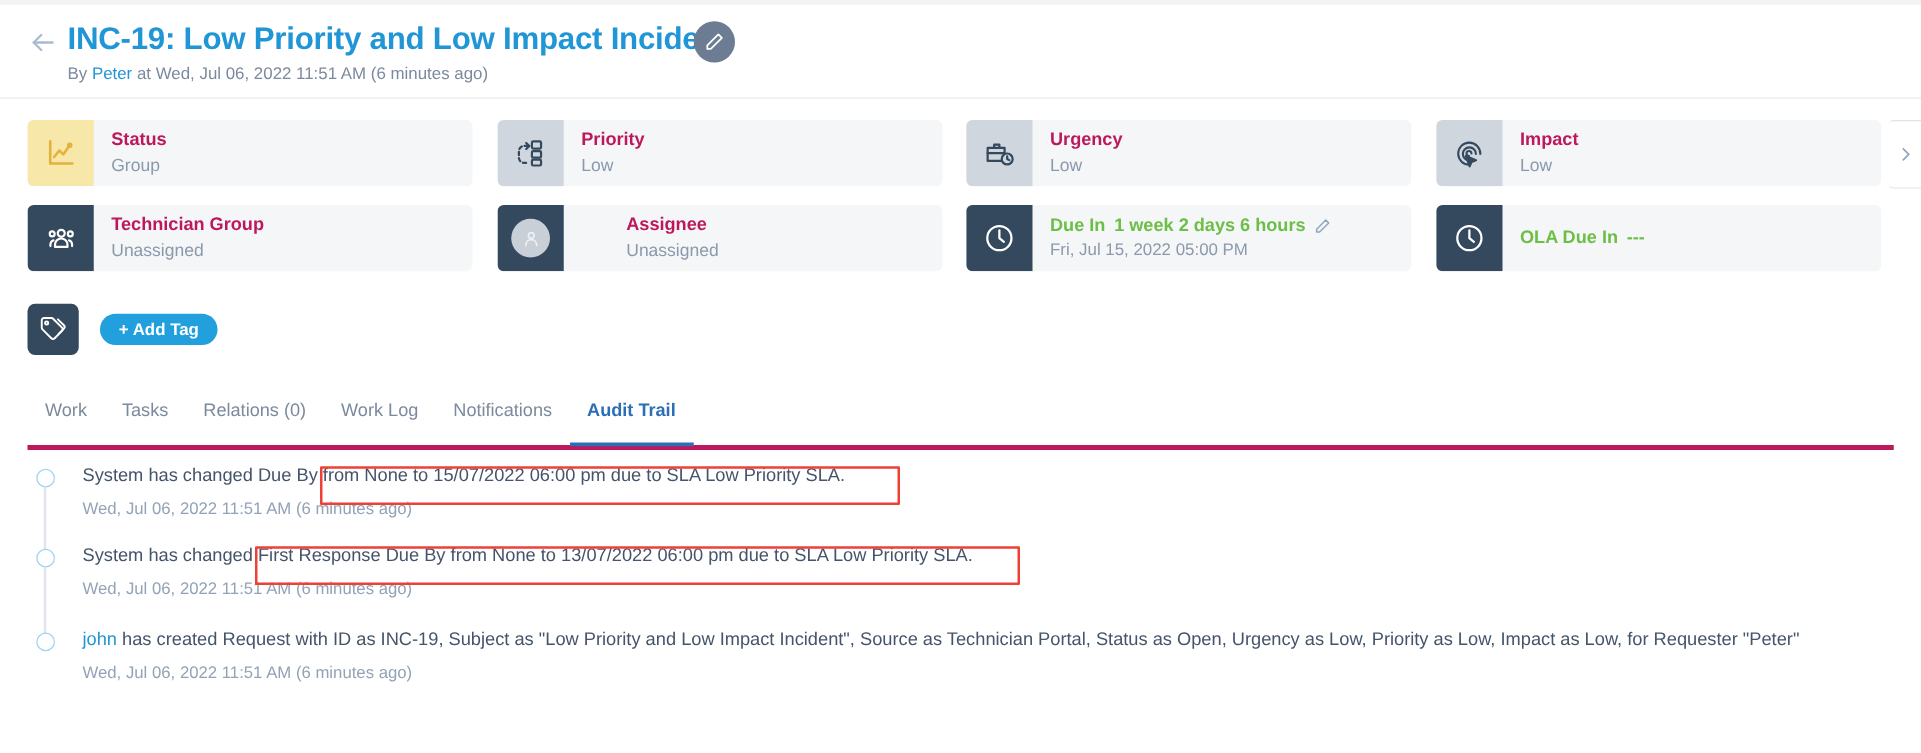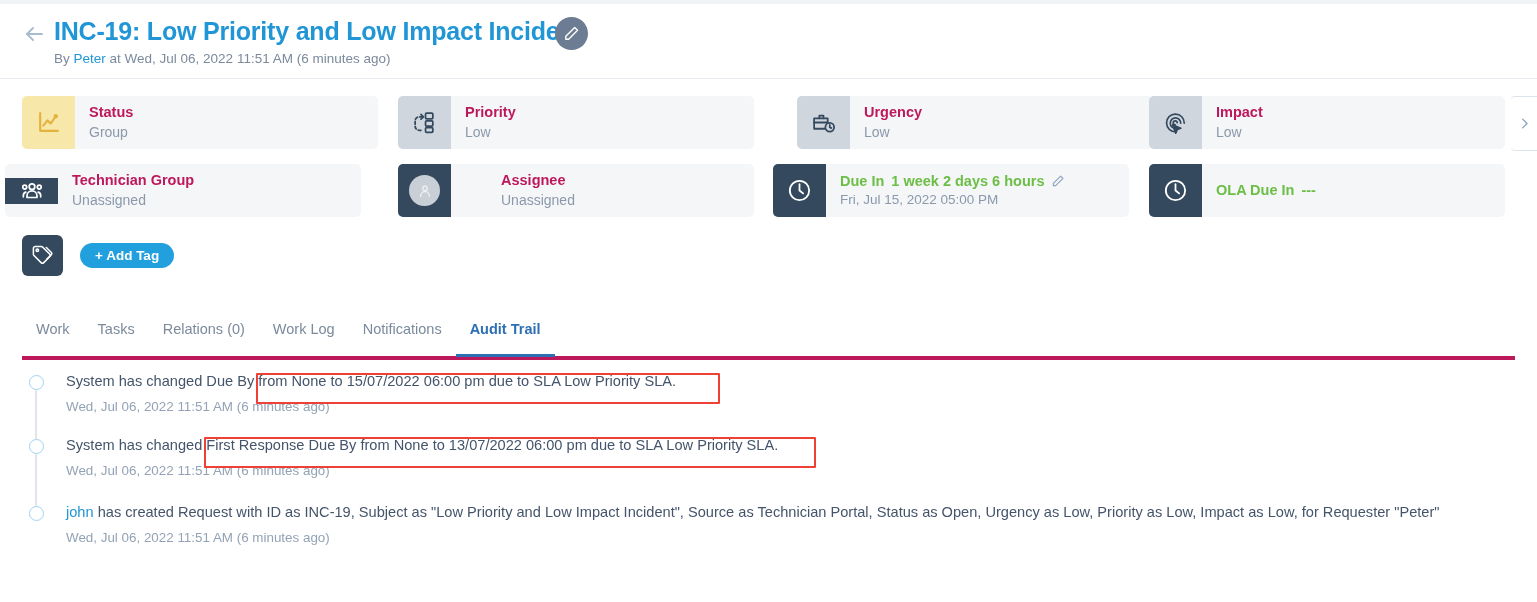--- a/index.html
+++ b/index.html
@@ -34,21 +34,21 @@
   .ico-avatar{background:#34495e;}
   .avatar-circle{width:31px;height:31px;border-radius:50%;background:#c9cfd6;display:flex;align-items:center;justify-content:center;}
 
   .due-label{font-size:14.5px;font-weight:700;color:#6cbe45;line-height:1.4;white-space:nowrap;display:flex;align-items:center;gap:7px;}
   .due-sub{font-size:13.5px;color:#8b99ab;line-height:1.4;}
   .pencil-sm{cursor:pointer;display:inline-flex;}
 
   .scroll-next{position:absolute;left:1511px;top:96px;width:26px;height:53px;border:1px solid #dde3ea;border-left:none;border-radius:4px 0 0 4px;background:#fff;display:flex;align-items:center;justify-content:center;cursor:pointer;}
 
   
-  .tagrow{position:absolute;left:22px;top:235px;display:flex;align-items:center;gap:17px;}
+  .tagrow{position:absolute;left:22px;top:243px;display:flex;align-items:center;gap:17px;}
   .tag-ico{width:41px;height:41px;border-radius:6px;background:#34495e;display:flex;align-items:center;justify-content:center;}
   .add-tag{height:25px;padding:0 15px;border-radius:13px;background:#21a0dd;color:#fff;font-size:13.5px;font-weight:700;display:flex;align-items:center;justify-content:center;cursor:pointer;white-space:nowrap;}
 
   
   .tabs{position:absolute;left:22px;top:316px;width:1493px;height:40px;border-bottom:4px solid #be185d;display:flex;align-items:flex-start;}
   .tab{font-size:14.5px;color:#7b8a9c;padding:0 14px;height:38px;line-height:27px;cursor:pointer;white-space:nowrap;}
   .tab.active{color:#2d6fb5;font-weight:700;border-bottom:3px solid #2d6fb5;}
 
   
   .trail{position:absolute;left:22px;top:372px;width:1515px;}
@@ -110,21 +110,21 @@
         <path d="M10 6.5H7a4 4 0 0 0-4 4v5a4 4 0 0 0 4 4h3" stroke-dasharray="2.6 2.2"></path>
         <polyline points="8.6,4.2 11,6.5 8.6,8.8"></polyline>
       </svg>
     </div>
     <div class="card-txt">
       <div class="card-label">Priority</div>
       <div class="card-value">Low</div>
     </div>
   </div>
 
-  <div class="card" style="left:773px;top:0;width:356px;margin-left:24px;">
+  <div class="card" style="left:773px;top:0;width:356px;">
     <div class="card-ico ico-grey">
       <svg width="25" height="25" viewBox="0 0 24 24" fill="none" stroke="#34495e" stroke-width="1.7" stroke-linecap="round" stroke-linejoin="round">
         <path d="M3 8h13v10H3z"></path>
           <path d="M8 8V5.5h4V8"></path>
           <path d="M3 12h13"></path>
         <circle cx="18" cy="16.5" r="4.2" fill="#cfd6dd"></circle>
           <polyline points="18,14.4 18,16.5 19.6,17.4"></polyline>
       </svg>
     </div>
     <div class="card-txt">
@@ -141,21 +141,21 @@
         <path d="M13.6 12.3a1.9 1.9 0 1 0-1.9 1.9"></path>
         <path d="M9.2 14.2l3 8 1.5-3.4 3.4-1.3z" fill="#34495e"></path>
       </svg>
     </div>
     <div class="card-txt">
       <div class="card-label">Impact</div>
       <div class="card-value">Low</div>
     </div>
   </div>
 
-  <div class="card" style="left:5px;top:68px;width:356px;align-items:center;">
+  <div class="card" style="left:22px;top:68px;width:356px;">
     <div class="card-ico ico-dark">
       <svg width="26" height="26" viewBox="0 0 24 24" fill="none" stroke="#ffffff" stroke-width="1.6" stroke-linecap="round" stroke-linejoin="round">
         <circle cx="12" cy="8" r="2.6"></circle>
           <circle cx="5.3" cy="8.4" r="1.8"></circle>
           <circle cx="18.7" cy="8.4" r="1.8"></circle>
         <path d="M7.4 18v-1.6A4.6 4.6 0 0 1 12 11.8a4.6 4.6 0 0 1 4.6 4.6V18z"></path>
         <path d="M4 17.4v-1.2a3.3 3.3 0 0 1 2.3-3.1"></path>
           <path d="M20 17.4v-1.2a3.3 3.3 0 0 0-2.3-3.1"></path>
       </svg>
     </div>

